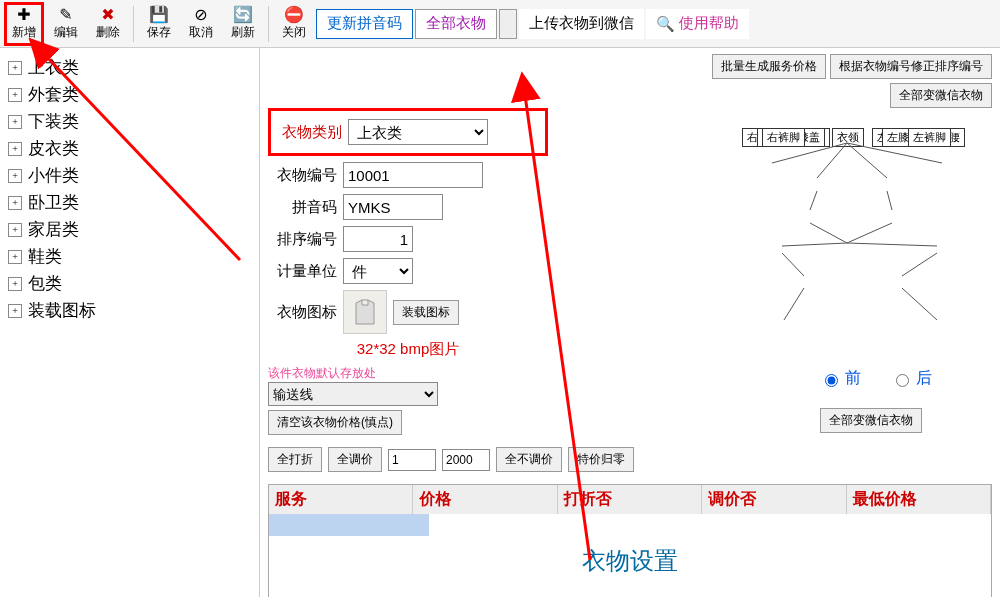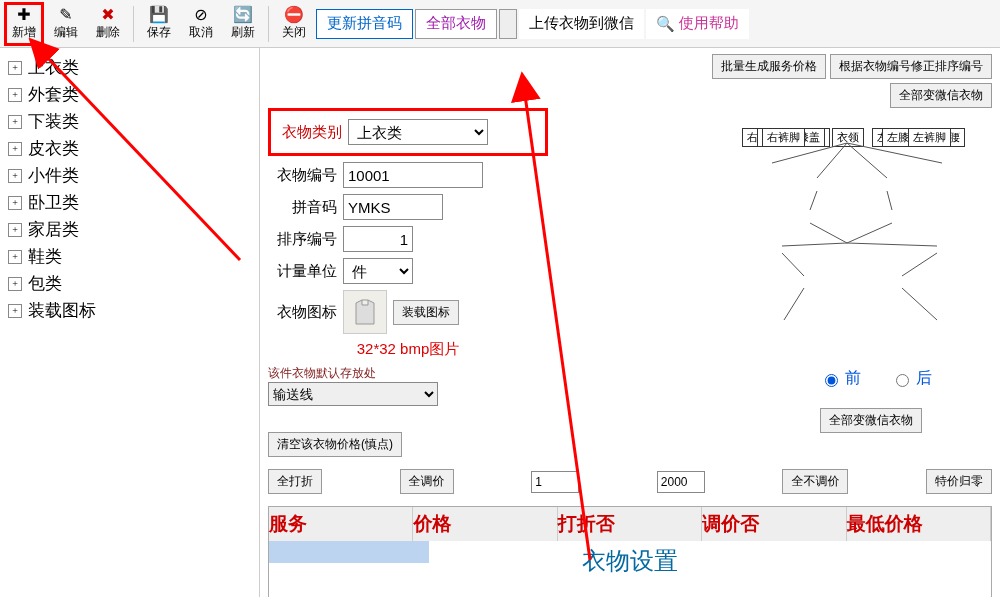--- a/index.html
+++ b/index.html
@@ -74,37 +74,37 @@
   .form-right { flex: 1; position: relative; }
   .form-row { display: flex; align-items: center; margin: 6px 0; }
   .form-row .lbl { width: 75px; text-align: right; padding-right: 6px; font-size: 15px; }
   .form-row .lbl.red { color: #c00; }
   .form-row input[type=text], .form-row select {
     border: 1px solid #888; height: 26px; padding: 0 4px; font-size: 15px; background: #fff;
   }
   .highlight-box { border: 3px solid red; padding: 2px; }
   .icon-thumb { width: 44px; height: 44px; border: 1px solid #ccc; background: #f0eee8; margin-right: 6px; display:flex;align-items:center;justify-content:center; }
   .red-note { color: #d00; font-size: 15px; text-align: center; }
-  .grey-note { color: #7f1d1d; font-size: 12px; }
+  .grey-note { color: #ec4899; font-size: 12px; }
   .diagram {
     position: absolute; top: 20px; right: 10px; width: 260px; height: 230px;
   }
   .diag-box {
     position: absolute; border: 1px solid #333; background: #fff;
     font-size: 11px; padding: 1px 4px; white-space: nowrap;
   }
   .radio-row { position: absolute; top: 260px; right: 60px; display: flex; gap: 30px; font-size: 16px; }
   .radio-row label { display: flex; align-items: center; gap: 4px; }
   .radio-row input { accent-color: #0055dd; }
   .sync-btn { position: absolute; top: 300px; right: 70px; }
   .adjust-row { display: flex; gap: 6px; align-items: center; margin-top: 12px; flex-wrap: wrap; }
   .adjust-row input { width: 48px; height: 22px; border: 1px solid #888; padding: 0 3px; font-size: 12px; }
   .table-wrap { margin-top: 12px; border: 1px solid #aaa; }
   .table-head { display: flex; background: #eee; }
-  .table-head .th { flex: 1; padding: 4px 0; border-right: 1px solid #ccc; font-size: 19px; font-weight: bold; color: #c00; }
+  .table-head .th { flex: 1; padding: 4px 6px; border-right: 1px solid #ccc; font-size: 16px; font-weight: bold; color: #c00; }
   .table-head .th:first-child { color: #c00; }
   .table-body { height: 120px; background: #fff; position: relative; }
   .table-body .selrow { height: 22px; width: 160px; background: #bcd4f0; }
   .footer-label { position: absolute; bottom: 20px; left: 50%; transform: translateX(-50%); color: #0369a1; font-size: 24px; }
   
   .anno { position: absolute; pointer-events: none; }
   .anno svg { overflow: visible; }
 </style>
 </head>
 <body>
@@ -233,21 +233,21 @@
           <div class="icon-thumb">
             <svg width="30" height="30" viewBox="0 0 30 30">
                 <path d="M6 6 L12 3 L18 3 L24 6 L24 27 L6 27 Z M12 3 L12 8 L18 8 L18 3" fill="#ddd" stroke="#999"></path>
               </svg>
           </div>
           <div class="small-btn">装载图标</div>
         </div>
         <div class="red-note">32*32 bmp图片</div>
         <div class="grey-note" style="margin-top:6px">该件衣物默认存放处</div>
         <select style="width:170px;height:24px;border:1px solid #888"><option>输送线</option></select>
-        <div style="margin-top:26px">
+        <div style="margin-top:4px">
           <div class="small-btn" style="display:inline-block">清空该衣物价格(慎点)</div>
         </div>
       </div>
 
       <div class="form-right">
 
         <div class="diagram">
           <div class="diag-box" style="left:110px;top:0">衣领</div>
           <div class="diag-box" style="left:20px;top:30">右袖</div>
           <div class="diag-box" style="left:210px;top:30">左袖</div>
@@ -289,21 +289,21 @@
             </label>
           <label>
               <input type="radio" name="fb" style=""> 
               <span style="color:#0055dd">后</span>
             </label>
         </div>
         <div class="small-btn sync-btn">全部变微信衣物</div>
       </div>
     </div>
 
-    <div class="adjust-row" style="justify-content:space-between">
+    <div class="adjust-row" style="justify-content:flex-start">
       <div class="small-btn">全打折</div>
       <div class="small-btn">全调价</div>
       <input type="text" value="1" style="">
       <input type="text" value="2000" style="">
       <div class="small-btn">全不调价</div>
       <div class="small-btn">特价归零</div>
     </div>
 
     <div class="table-wrap">
       <div class="table-head">

